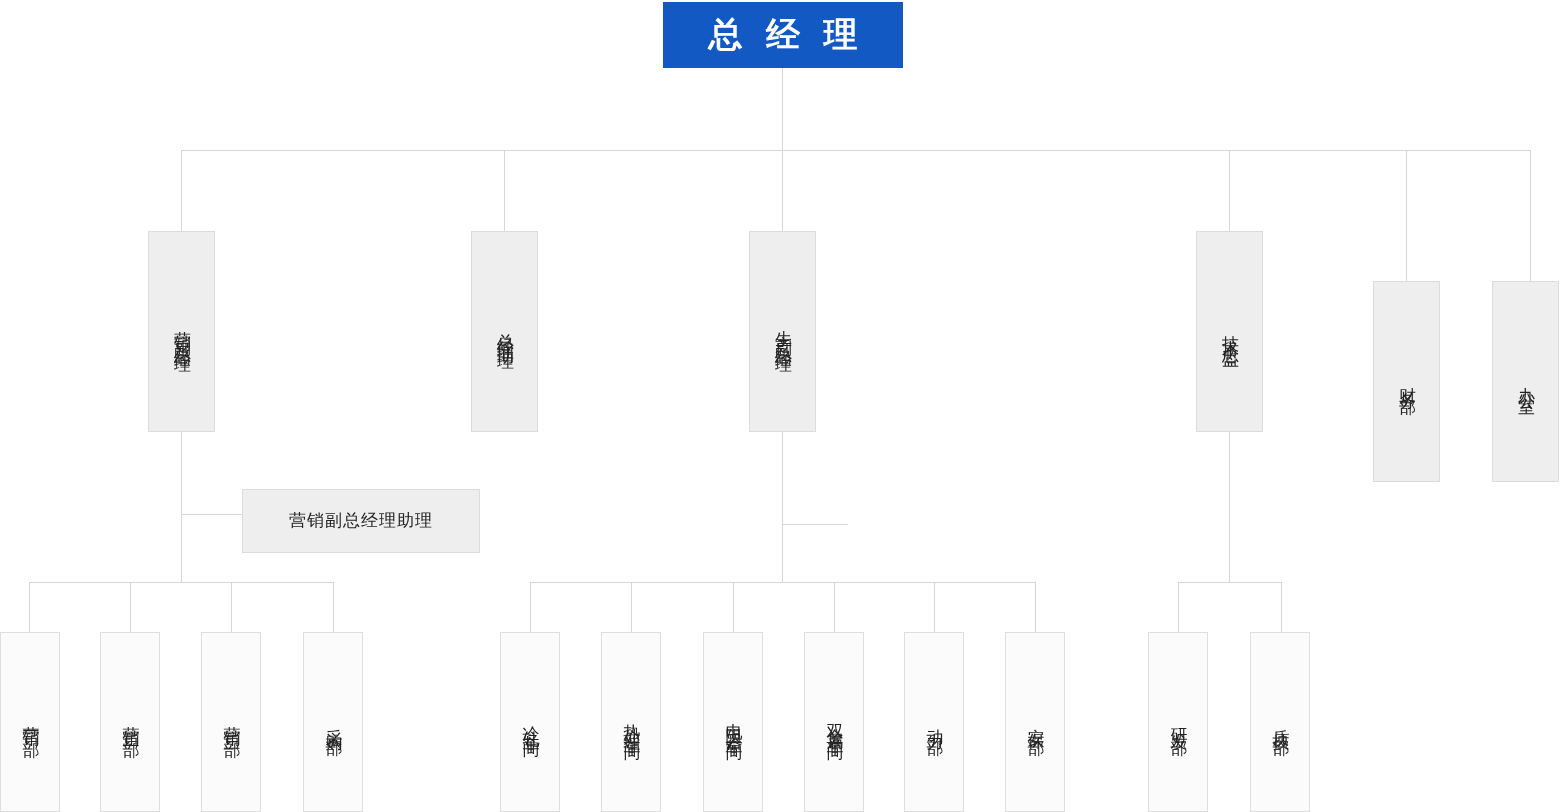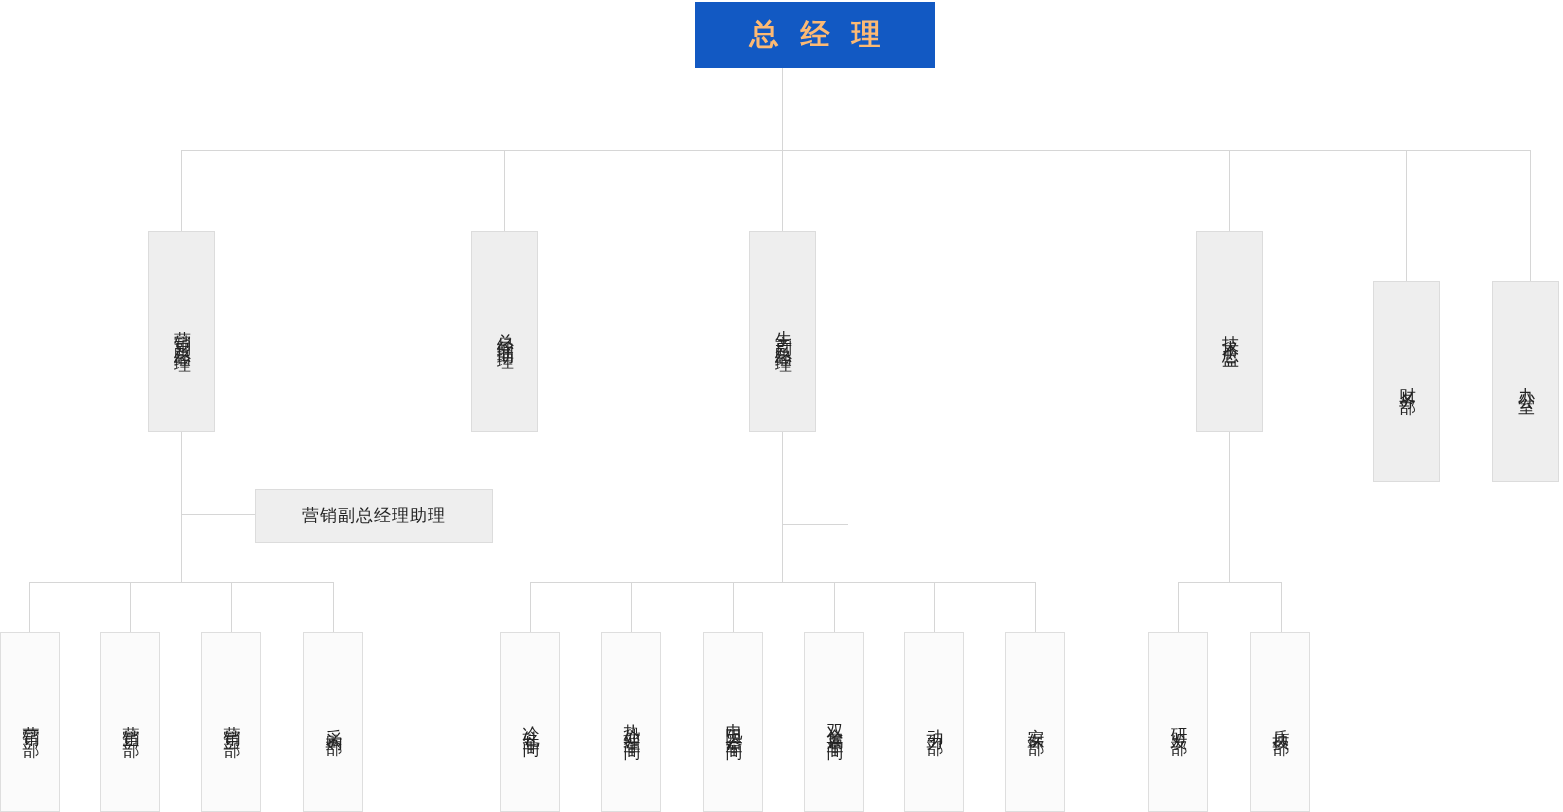--- a/index.html
+++ b/index.html
@@ -36,26 +36,25 @@
     color: #222222;
     display: flex;
     align-items: center;
     justify-content: center;
     text-align: center;
     line-height: 1.35;
   }
   .node.root {
     background: #1259c3;
     border: none;
-    color: #fdba74;
-    font-size: 29px;
+    color: #ffffff;
+    font-size: 34px;
     font-weight: bold;
     letter-spacing: 7px;
     text-indent: 7px;
-    margin-left: 32px;
   }
   .node.vert {
     writing-mode: vertical-rl;
     text-orientation: upright;
     font-size: 17px;
     letter-spacing: 5px;
     padding-top: 4px;
     padding-bottom: 4px;
   }
   .node.horiz {
@@ -111,21 +110,21 @@
     <span>财务部</span>
   </div>
 
   <div class="node vert" style="left:1492px; top:281px; width:67px; height:201px;">
     <span>办公室</span>
   </div>
 
   <div class="line v" style="left:181px; top:432px; height:150px;"></div>
 
   <div class="line h" style="left:181px; top:514px; width:74px;"></div>
-  <div class="node assist horiz" style="left:255px; top:489px; width:238px; height:54px;">
+  <div class="node assist horiz" style="left:242px; top:489px; width:238px; height:64px;">
     <span>营销副总经理助理</span>
   </div>
 
   <div class="line h" style="left:29px; top:582px; width:304px;"></div>
   <div class="line v" style="left:29px; top:582px; height:50px;"></div>
   <div class="line v" style="left:130px; top:582px; height:50px;"></div>
   <div class="line v" style="left:231px; top:582px; height:50px;"></div>
   <div class="line v" style="left:333px; top:582px; height:50px;"></div>
 
   <div class="node vert leaf" style="left:0px; top:632px; width:60px; height:180px;">

